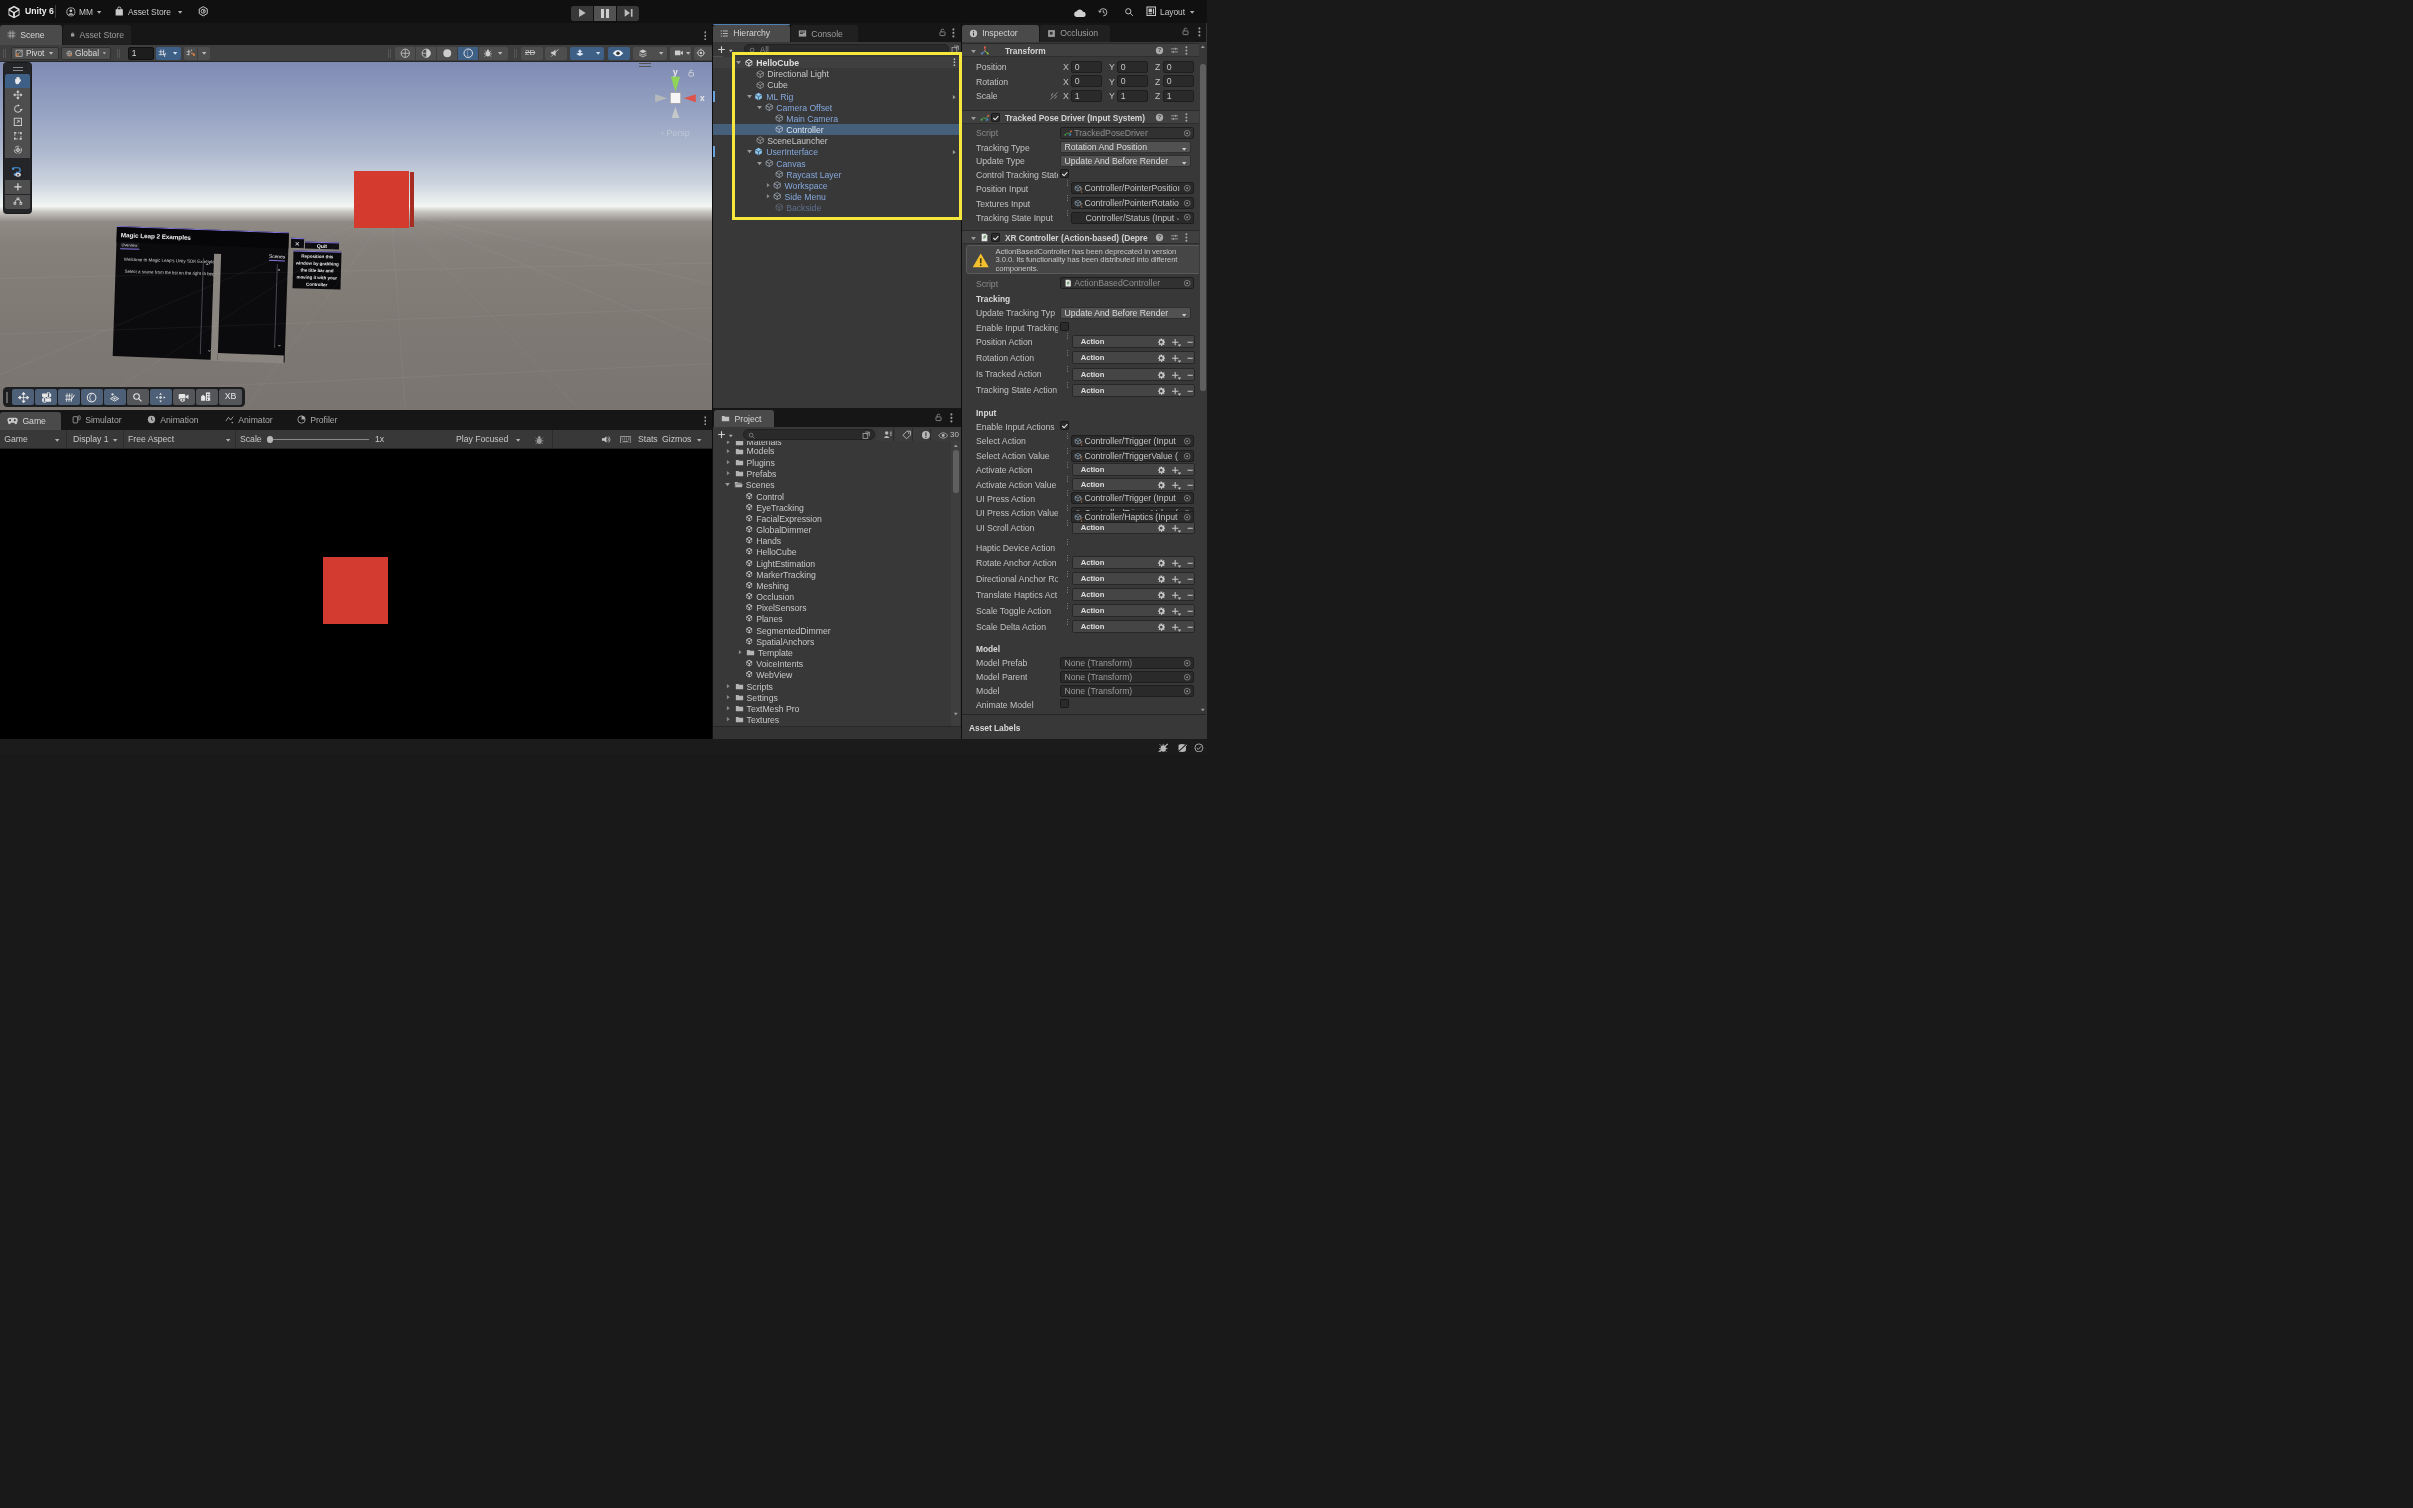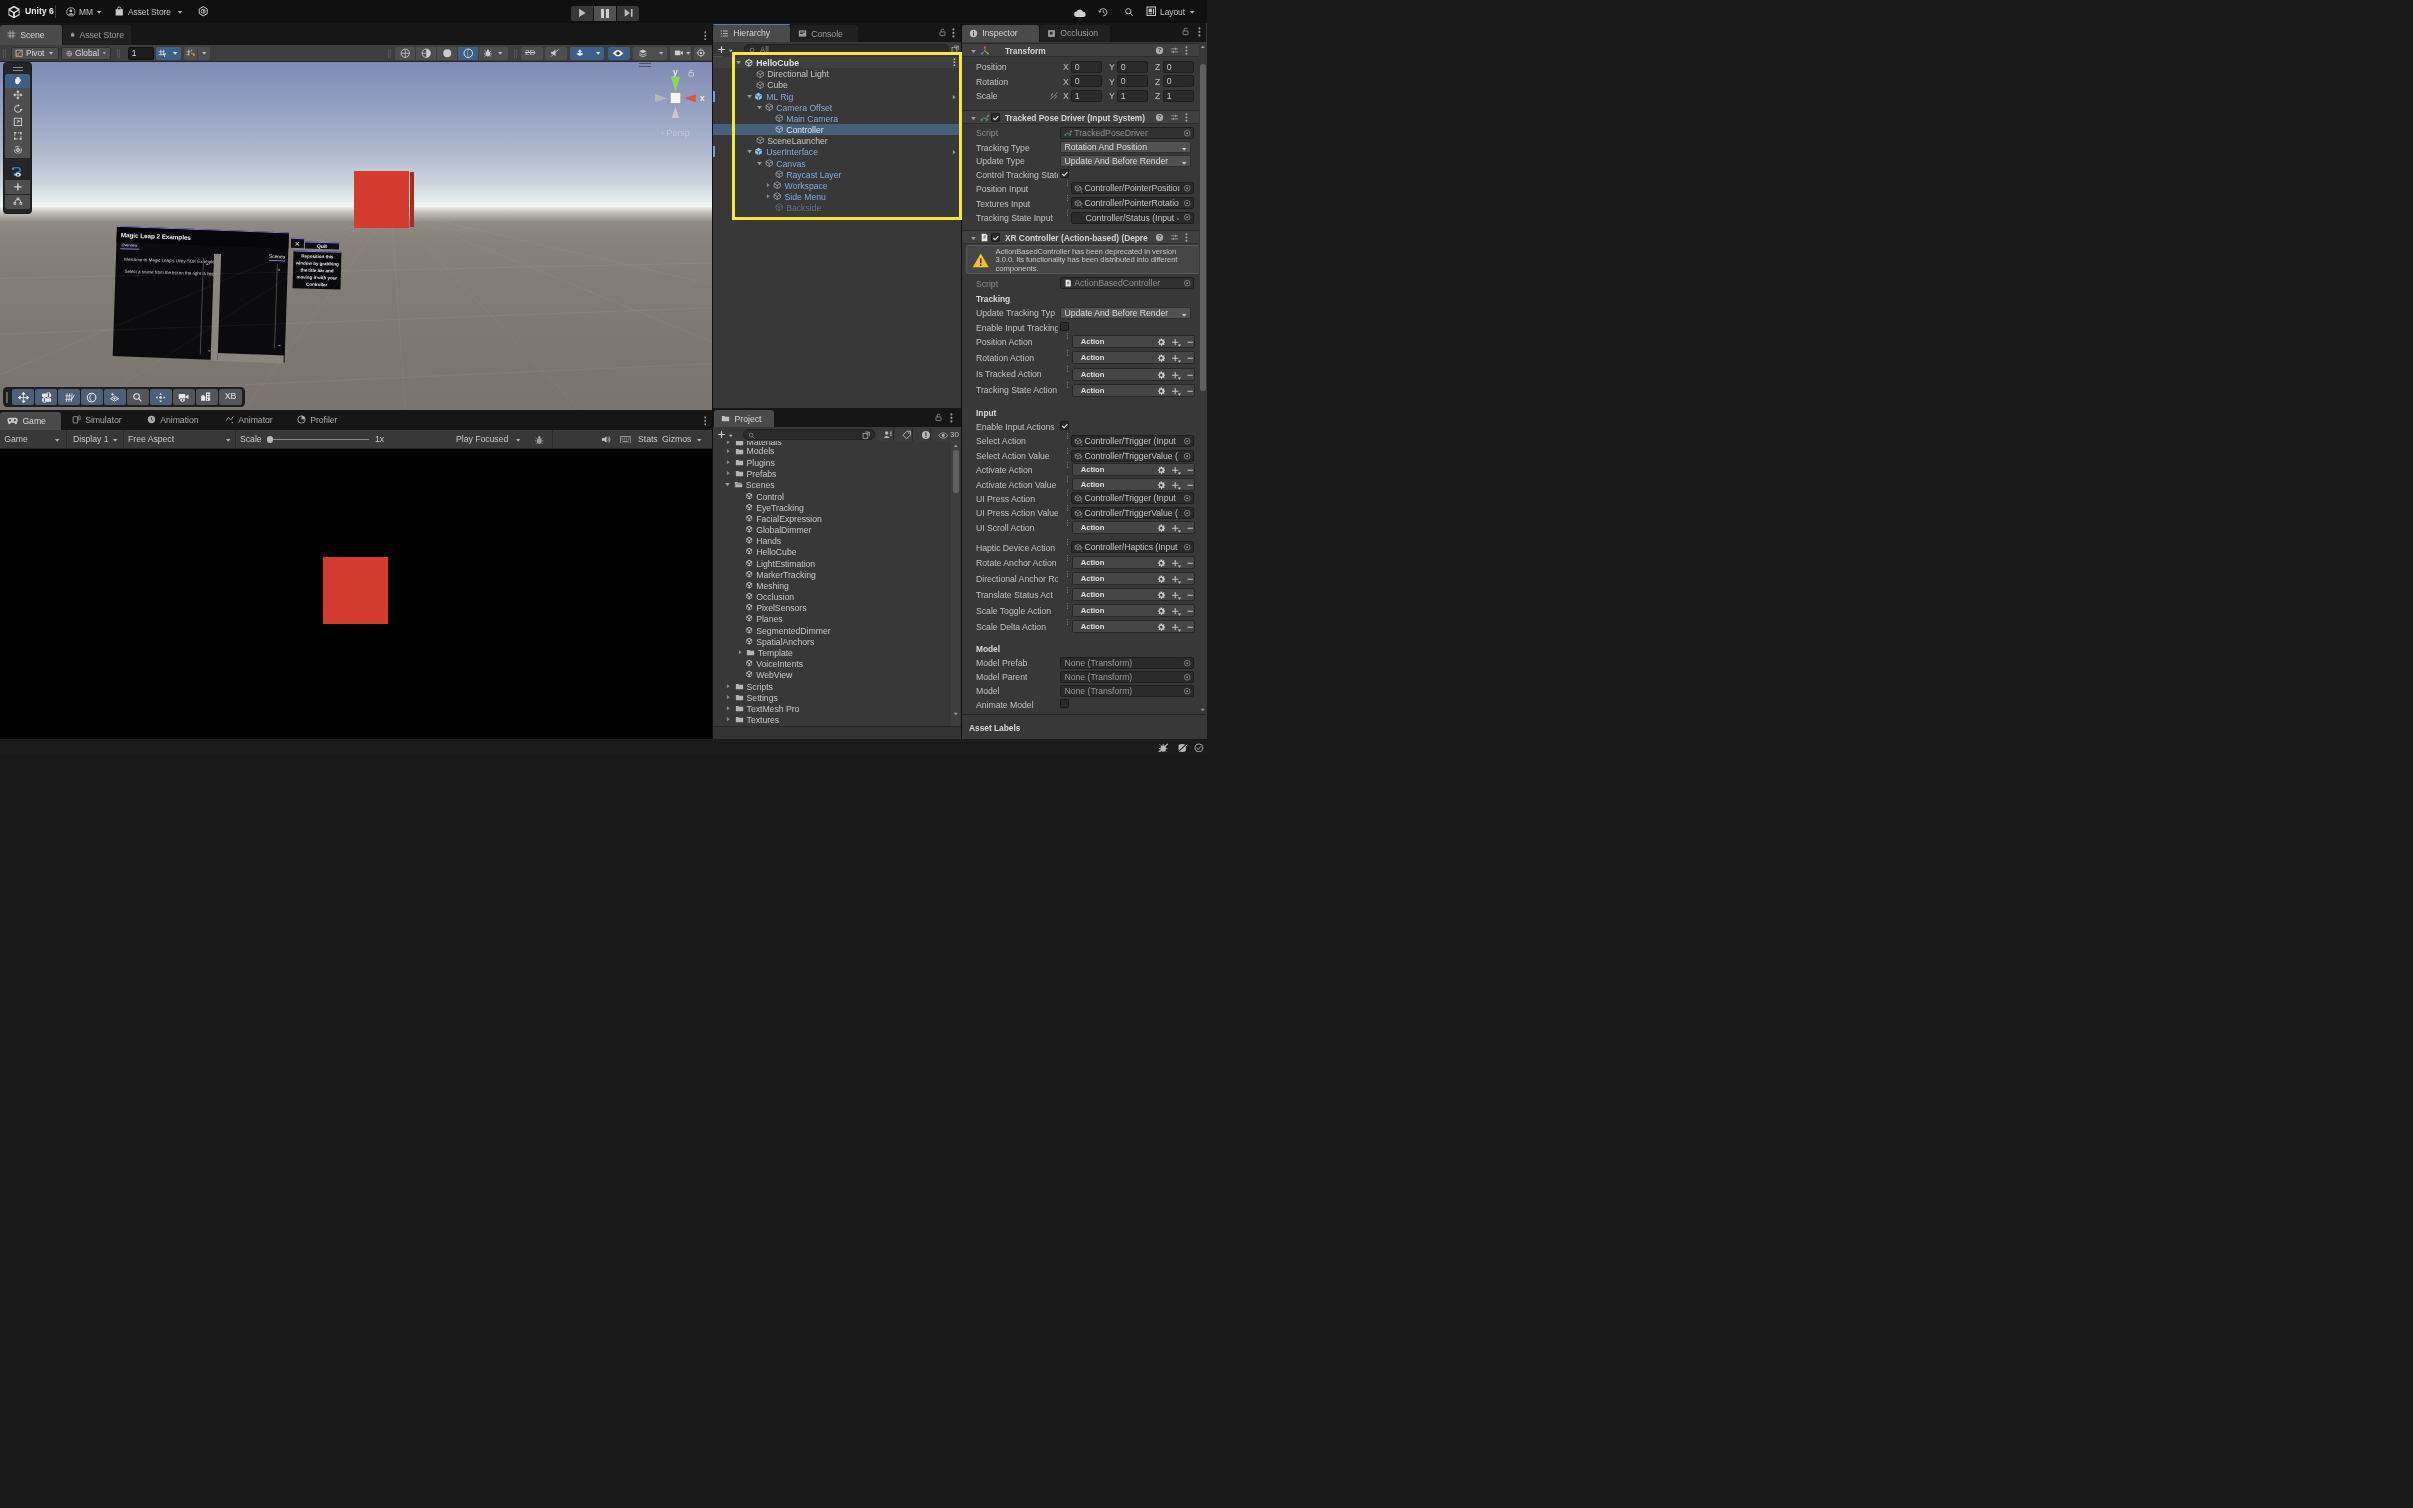--- a/index.html
+++ b/index.html
@@ -1453,21 +1453,21 @@
         </svg>
       <svg style="position:absolute;left:104px;top:7px;color:#c8c8c8" width="4.9" height="4.9" viewBox="0 0 7 7">
           <use href="#caret"></use>
         </svg>
       <svg style="position:absolute;left:113px;top:2.4px;color:#c8c8c8" width="8.4" height="8.4" viewBox="0 0 12 12">
           <use href="#minus"></use>
         </svg>
     </div>
     <div class="lbl" style="left:14px;top:520px;width:82px;">Haptic Device Action</div>
     <div class="abs" style="left:102px;top:518px;color:#aaa;font-size:7px;line-height:2.8px;">⋮</div>
-    <div class="objfld" style="left:109px;top:518px;width:123px;height:12px;">
+    <div class="objfld" style="left:109px;top:488px;width:123px;height:12px;">
       <svg style="margin:0 1.4px 0 0.7px;" width="9" height="9" viewBox="0 0 13 13">
           <use href="#inputact"></use>
         </svg>
       <span>Controller/Haptics (Input</span>
       <svg style="position:absolute;right:1.4px;color:#9a9a9a" width="8.4" height="8.4" viewBox="0 0 12 12">
           <use href="#pickdot"></use>
         </svg>
     </div>
     <div class="lbl" style="left:14px;top:535px;width:82px;">Rotate Anchor Action</div>
     <div class="abs" style="left:102px;top:534px;color:#aaa;font-size:7px;line-height:2.8px;">⋮</div>
@@ -1496,21 +1496,21 @@
       <svg style="position:absolute;left:98px;top:2.4px;color:#c8c8c8" width="8.4" height="8.4" viewBox="0 0 12 12">
           <use href="#plus"></use>
         </svg>
       <svg style="position:absolute;left:104px;top:7px;color:#c8c8c8" width="4.9" height="4.9" viewBox="0 0 7 7">
           <use href="#caret"></use>
         </svg>
       <svg style="position:absolute;left:113px;top:2.4px;color:#c8c8c8" width="8.4" height="8.4" viewBox="0 0 12 12">
           <use href="#minus"></use>
         </svg>
     </div>
-    <div class="lbl" style="left:14px;top:567px;width:82px;">Translate Status Act</div>
+    <div class="lbl" style="left:14px;top:567px;width:82px;">Translate Haptics Act</div>
     <div class="abs" style="left:102px;top:566px;color:#aaa;font-size:7px;line-height:2.8px;">⋮</div>
     <div class="abox" style="left:110px;top:565px;width:123px;height:13.3px;">
       <span class="bold" style="margin-left:7.7px;font-size:7.7px;color:#dcdcdc;">Action</span>
       <svg style="position:absolute;left:84px;top:2.4px;color:#c8c8c8" width="8.4" height="8.4" viewBox="0 0 12 12">
           <use href="#gear"></use>
         </svg>
       <svg style="position:absolute;left:98px;top:2.4px;color:#c8c8c8" width="8.4" height="8.4" viewBox="0 0 12 12">
           <use href="#plus"></use>
         </svg>
       <svg style="position:absolute;left:104px;top:7px;color:#c8c8c8" width="4.9" height="4.9" viewBox="0 0 7 7">

